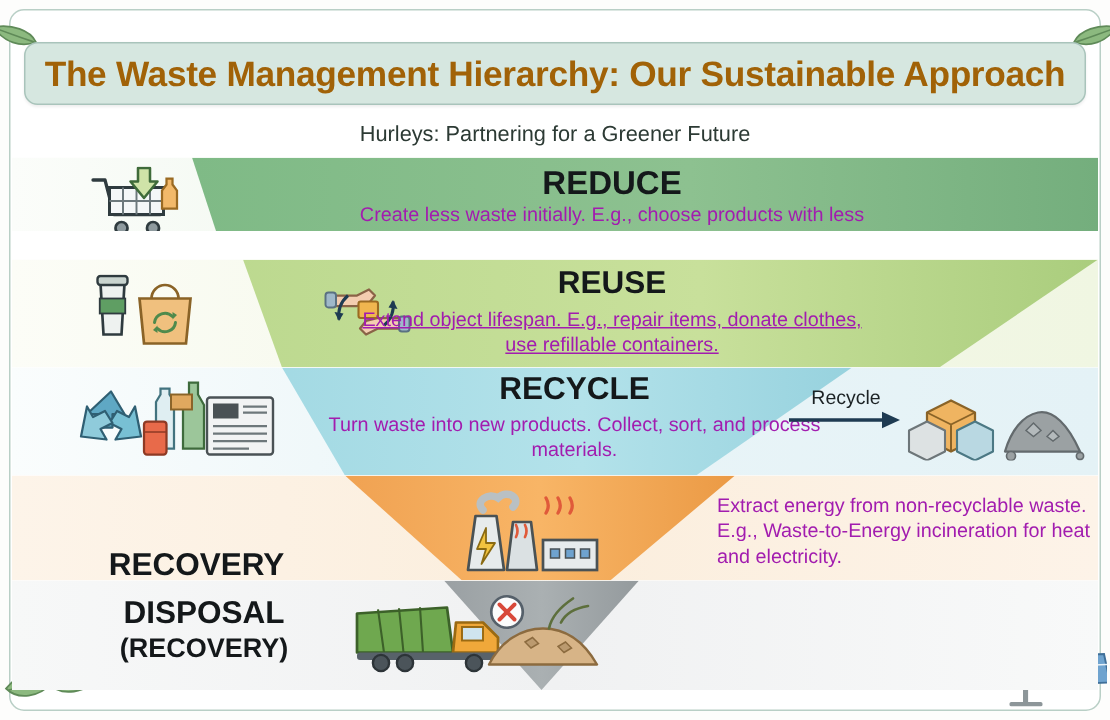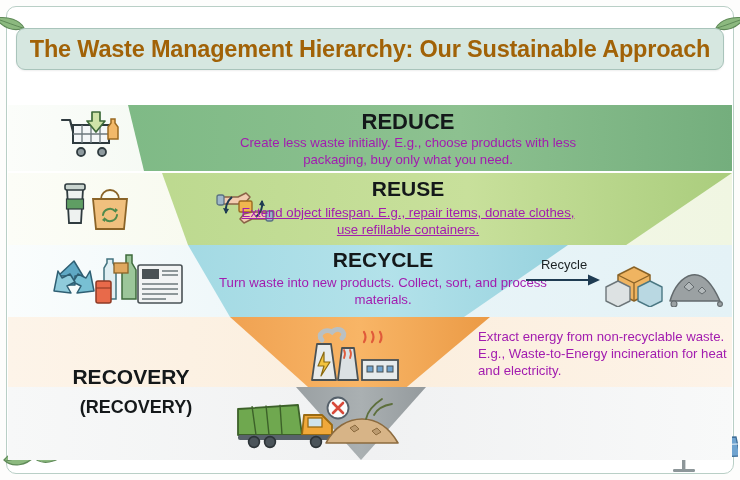--- a/index.html
+++ b/index.html
@@ -157,24 +157,25 @@
         <path d="M2 2 L28 1 L32 20 L5 21 Z" fill="#6fa3cf" stroke="#3f6f99" stroke-width="1.3"></path>
         <path d="M12 1.5 L16 20.5" stroke="#e7f1f8" stroke-width="1.1"></path>
         <path d="M3.2 9 L30 8" stroke="#e7f1f8" stroke-width="1.1"></path>
       </g>
     </svg>
   </div>
 
   <div class="title-pill">
     <div class="title-text">The Waste Management Hierarchy: Our Sustainable Approach</div>
   </div>
+  <div class="subtitle">Hurleys: Partnering for a Greener Future</div>
 
   <div class="tiers">
 
-    <div class="tier" style="top:0px; height:66px;">
+    <div class="tier" style="top:0px; height:49px;">
       <div class="tier-bg" style="background:linear-gradient(90deg,#fbfdfa 0%,#eef6ec 45%,#e8f3e6 100%);"></div>
       <div class="wedge" style="left:120px; width:604px; background:linear-gradient(90deg,#7fba86 0%,#8dc190 55%,#74ae7d 100%);
                   clip-path:polygon(0 0, 100% 0, 100% 100%, 16px 100%);"></div>
 
       <div class="tier-icons" style="left:52px; top:6px;">
         <svg width="64" height="54" viewBox="0 0 64 54">
           <g>
             <path d="M2 9 L10 9 L16 32 L47 32" stroke="#2f3b3f" stroke-width="2.2" fill="none" stroke-linecap="round" stroke-linejoin="round"></path>
             <rect x="13" y="14" width="36" height="18" fill="#f4f7f8" stroke="#2f3b3f" stroke-width="2"></rect>
             <path d="M22 14 v18 M31 14 v18 M40 14 v18 M13 23 h36" stroke="#6c787c" stroke-width="1.3"></path>
@@ -329,20 +330,21 @@
 
       <div class="tier-desc" style="left:470px; top:12px; width:250px;">Extract energy from non-recyclable waste. E.g., Waste-to-Energy incineration for heat and electricity.</div>
     </div>
 
     <div class="tier" style="top:282px; height:73px;">
       <div class="tier-bg" style="background:linear-gradient(90deg,#f7f8f8 0%,#f0f1f2 50%,#f8f9f9 100%);"></div>
       <div class="wedge" style="left:288px; width:130px; background:linear-gradient(90deg,#9aa0a3 0%,#aab0b2 50%,#949a9d 100%);
                   clip-path:polygon(0 0, 100% 0, 50% 100%);"></div>
 
       <div class="tier-label" style="left:18px; top:10px; width:220px; text-align:center; font-size:21px; line-height:1.18;">
+        <div>DISPOSAL</div>
         <div style="font-size:18px;">(RECOVERY)</div>
       </div>
 
       <div class="tier-icons" style="left:228px; top:14px;">
         <svg width="112" height="48" viewBox="0 0 112 48">
           <path d="M2 8 L62 4 L66 34 L2 34 Z" fill="#6fa84f" stroke="#3c6129" stroke-width="1.8" stroke-linejoin="round"></path>
           <path d="M16 5.2 L20 34 M30 4.5 L33 34 M44 3.8 L46 34" stroke="#3c6129" stroke-width="1.4"></path>
           <path d="M68 14 L86 14 L96 24 L96 34 L66 34 Z" fill="#f0a83a" stroke="#9a6a12" stroke-width="1.8" stroke-linejoin="round"></path>
           <rect x="72" y="17" width="14" height="9" fill="#cfe4ee" stroke="#9a6a12" stroke-width="1.3"></rect>
           <rect x="2" y="34" width="94" height="5" rx="2" fill="#58626a"></rect>

